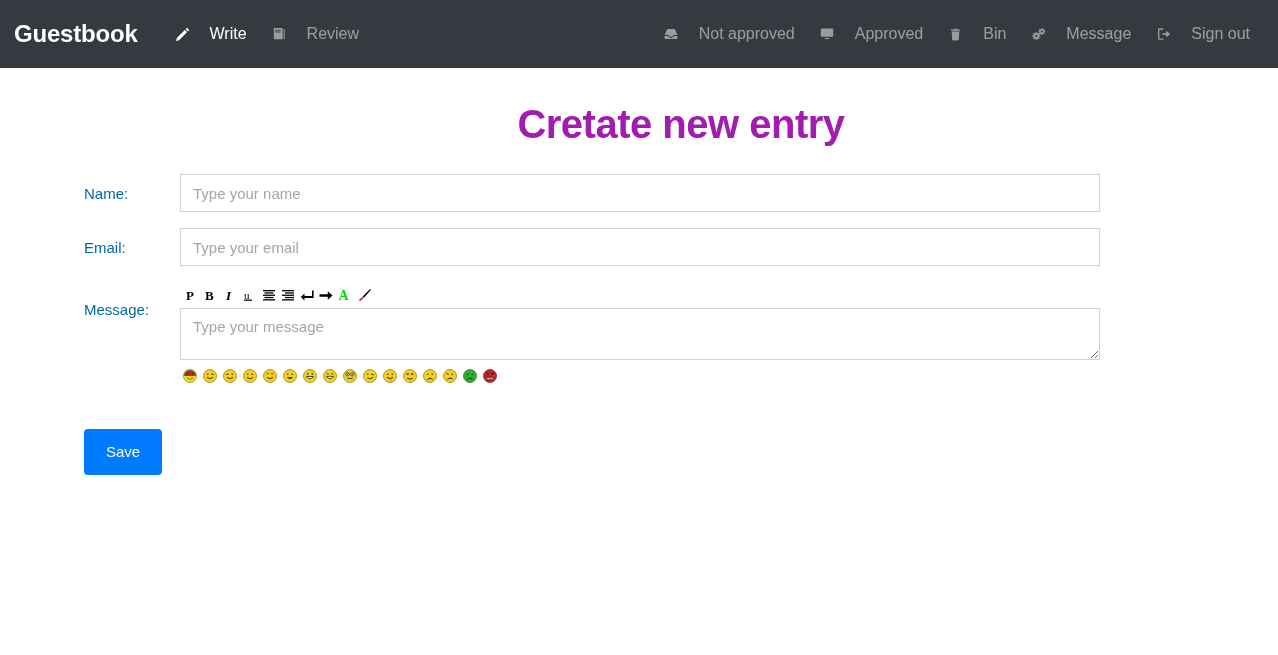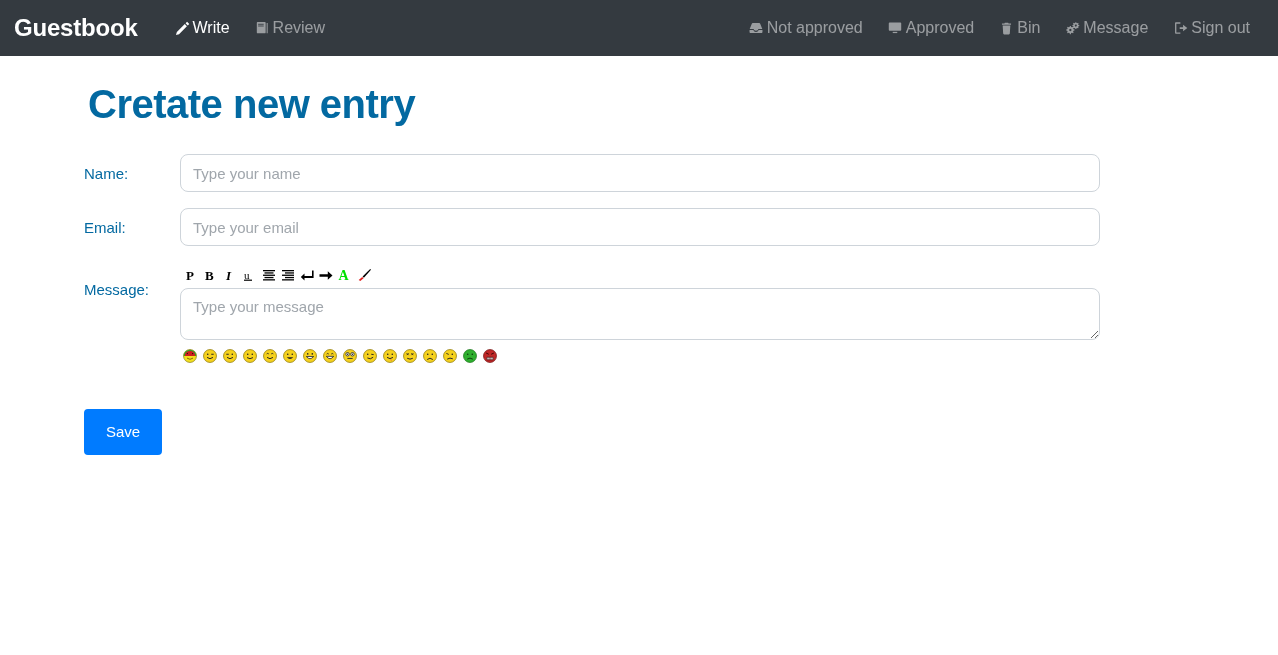--- a/index.html
+++ b/index.html
@@ -11,21 +11,21 @@
     height: 655px;
     overflow: hidden;
     background: #ffffff;
     font-family: "Liberation Sans", sans-serif;
     -webkit-font-smoothing: antialiased;
   }
 
   
   .navbar {
     position: relative;
-    height: 56px;
+    height: 68px;
     background: #343a40;
     display: flex;
     align-items: center;
     padding: 0 16px 0 14px;
     white-space: nowrap;
   }
   .brand {
     color: #ffffff;
     font-size: 24px;
     font-weight: bold;
@@ -36,21 +36,21 @@
   }
   .nav-left { display: flex; align-items: center; gap: 0; }
   .nav-right {
     margin-left: auto;
     display: flex;
     align-items: flex-start;
   }
   .nav-link {
     display: inline-flex;
     align-items: center;
-    gap: 2px;
+    gap: 19px;
     font-size: 16px;
     padding: 8px 12px;
     text-decoration: none;
     color: rgba(255,255,255,0.5);
     line-height: 1;
   }
   .nav-link.active { color: #ffffff; }
   .nav-link .nav-ico {
     display: inline-flex;
     align-items: center;
@@ -62,25 +62,26 @@
   .nav-link.active .nav-ico svg { fill: #ffffff; }
   .nav-link .nav-ico svg { fill: rgba(255,255,255,0.5); }
 
   
   .container {
     padding: 0 0 0 84px;
   }
   .page-title {
     font-size: 40px;
     font-weight: bold;
-    color: #0369a1;
-    margin: 4px;
+    color: #a21caf;
+    margin: 12px;
     padding-top: 20px;
     letter-spacing: -0.5px;
     line-height: 1.2;
+    text-align: center;
   }
 
   form { margin-top: 26px; }
 
   .form-row {
     display: flex;
     align-items: flex-start;
     margin-bottom: 16px;
   }
   .form-label {
@@ -98,21 +99,21 @@
   .form-control {
     display: block;
     width: 920px;
     height: 38px;
     padding: 6px 12px;
     font-size: 15px;
     font-family: "Liberation Sans", sans-serif;
     color: #495057;
     background: #fff;
     border: 1px solid #ced4da;
-    border-radius: 8px;
+    border-radius: 0;
     outline: none;
   }
   .form-control::placeholder { color: #a0a6ac; }
 
   textarea.form-control {
     height: 52px;
     resize: vertical;
     padding-top: 7px;
     line-height: 1.45;
   }

